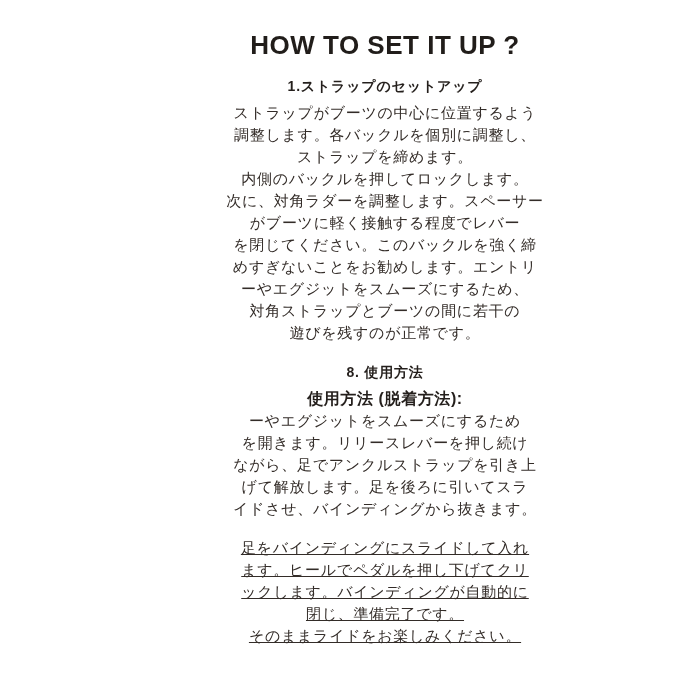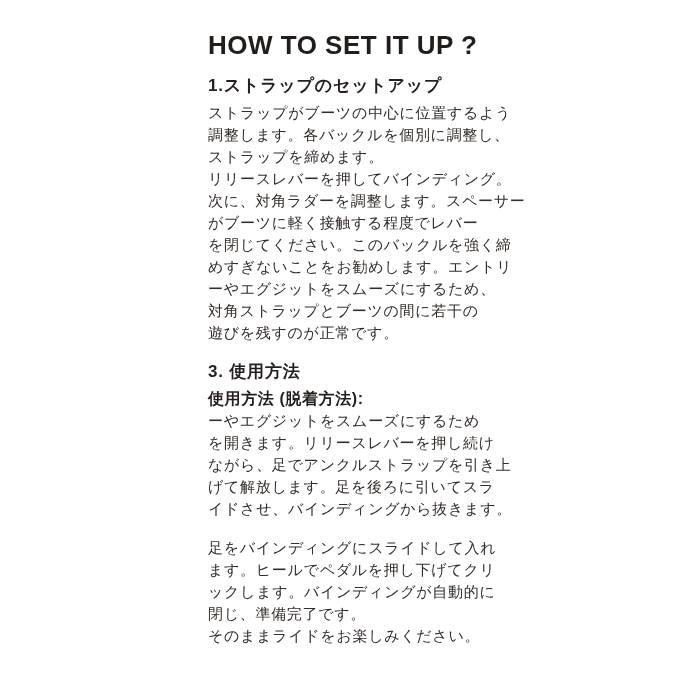--- a/index.html
+++ b/index.html
@@ -8,39 +8,40 @@
   }
   body {
     width: 700px;
     height: 700px;
     background: #ffffff;
     overflow: hidden;
     font-family: "Liberation Sans", "DejaVu Sans", sans-serif;
   }
   .page {
     position: absolute;
-    left: 208px;
+    left: 220px;
     top: 30px;
     width: 330px;
     color: #332c28;
+    text-align: center;
   }
   .page-title {
     margin: 0 0 15px 0;
     font-size: 26px;
     line-height: 30px;
     font-weight: 700;
     letter-spacing: 0.5px;
     color: #211d1a;
   }
   .section {
     margin: 0;
   }
   .section-heading {
     margin: 0 0 5px 0;
-    font-size: 17px;
+    font-size: 14px;
     line-height: 22px;
     font-weight: 700;
     letter-spacing: 0.8px;
     color: #241f1c;
   }
   .subheading {
     margin: 0;
     font-size: 16px;
     line-height: 22px;
     font-weight: 700;
@@ -50,46 +51,47 @@
   .body-text {
     margin: 0 0 17px 0;
     font-size: 15px;
     line-height: 22px;
     letter-spacing: 0.7px;
     white-space: pre-line;
     color: #332c28;
   }
   .body-text.last {
     margin-bottom: 0;
+    text-decoration: underline;
   }
 </style>
 </head>
 <body>
 
 <div class="page">
 
   <h1 class="page-title">HOW TO SET IT UP ?</h1>
 
   <section class="section">
     <h2 class="section-heading">1.ストラップのセットアップ</h2>
     <p class="body-text">ストラップがブーツの中心に位置するよう
 調整します。各バックルを個別に調整し、
 ストラップを締めます。
-リリースレバーを押してバインディング。
+内側のバックルを押してロックします。
 次に、対角ラダーを調整します。スペーサー
 がブーツに軽く接触する程度でレバー
 を閉じてください。このバックルを強く締
 めすぎないことをお勧めします。エントリ
 ーやエグジットをスムーズにするため、
 対角ストラップとブーツの間に若干の
 遊びを残すのが正常です。</p>
   </section>
 
   <section class="section">
-    <h2 class="section-heading">3. 使用方法</h2>
+    <h2 class="section-heading">8. 使用方法</h2>
 
     <div class="subsection">
       <h3 class="subheading">使用方法 (脱着方法):</h3>
       <p class="body-text">ーやエグジットをスムーズにするため
 を開きます。リリースレバーを押し続け
 ながら、足でアンクルストラップを引き上
 げて解放します。足を後ろに引いてスラ
 イドさせ、バインディングから抜きます。</p>
     </div>
 

